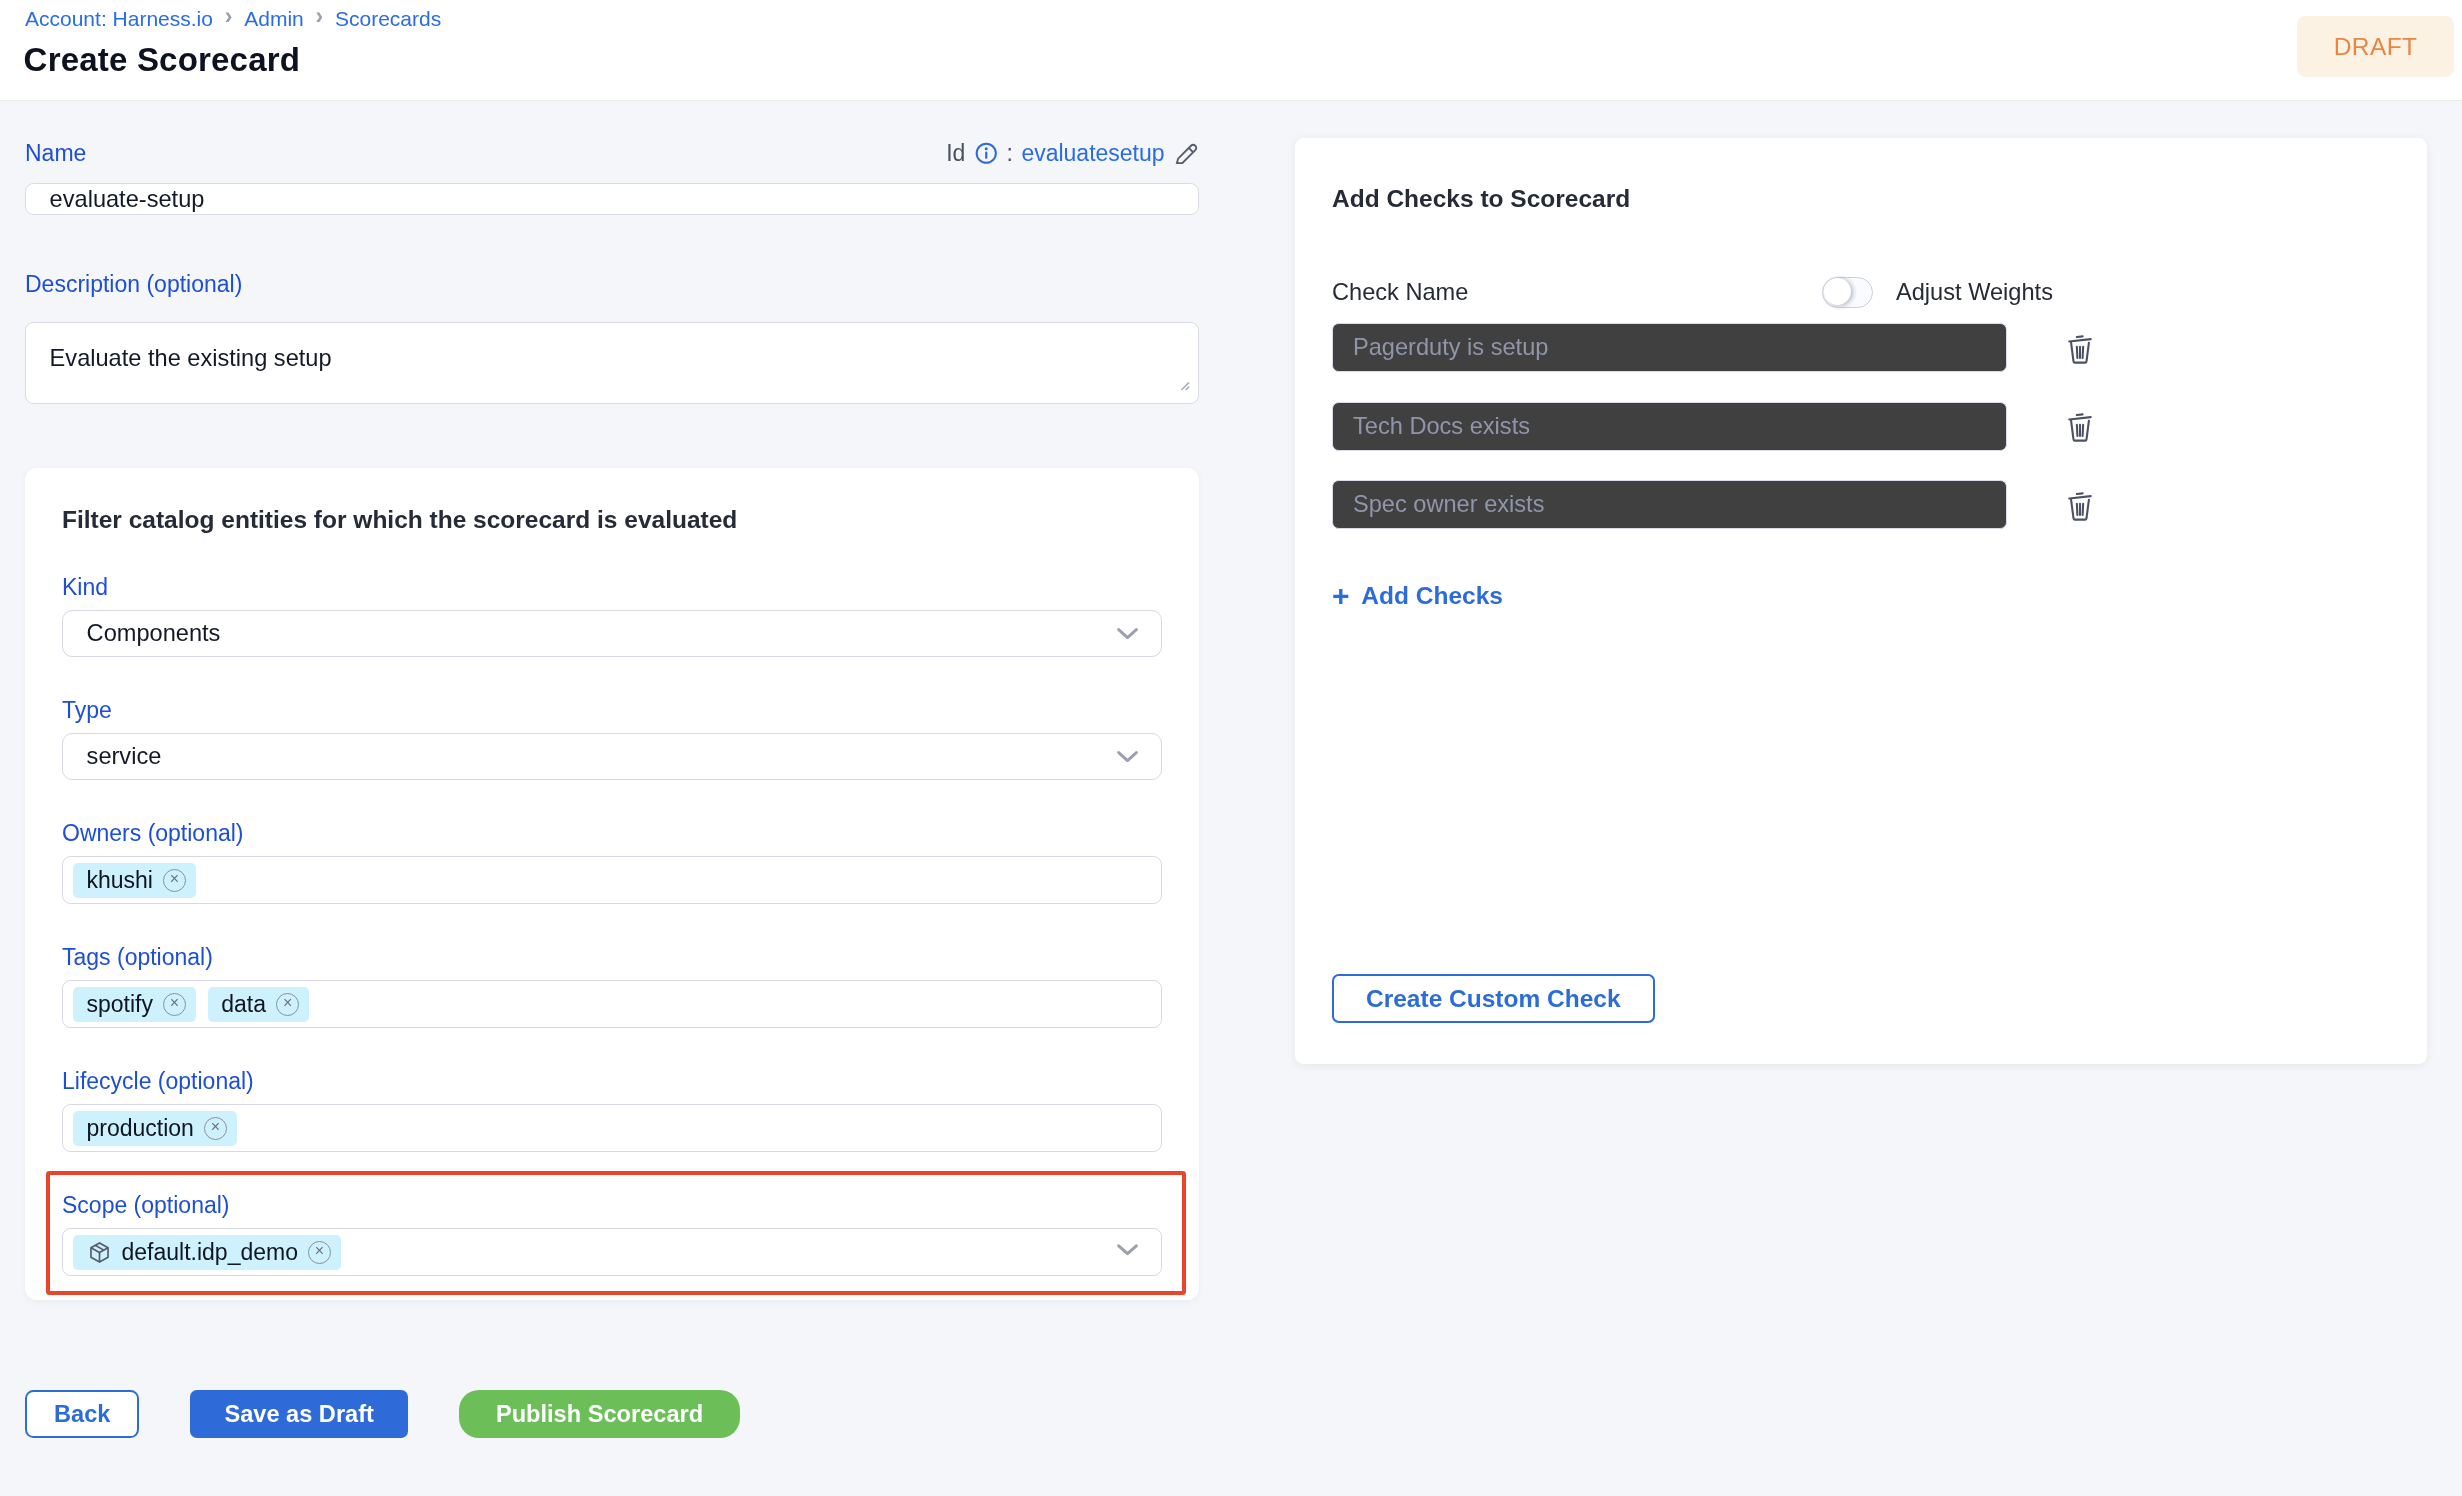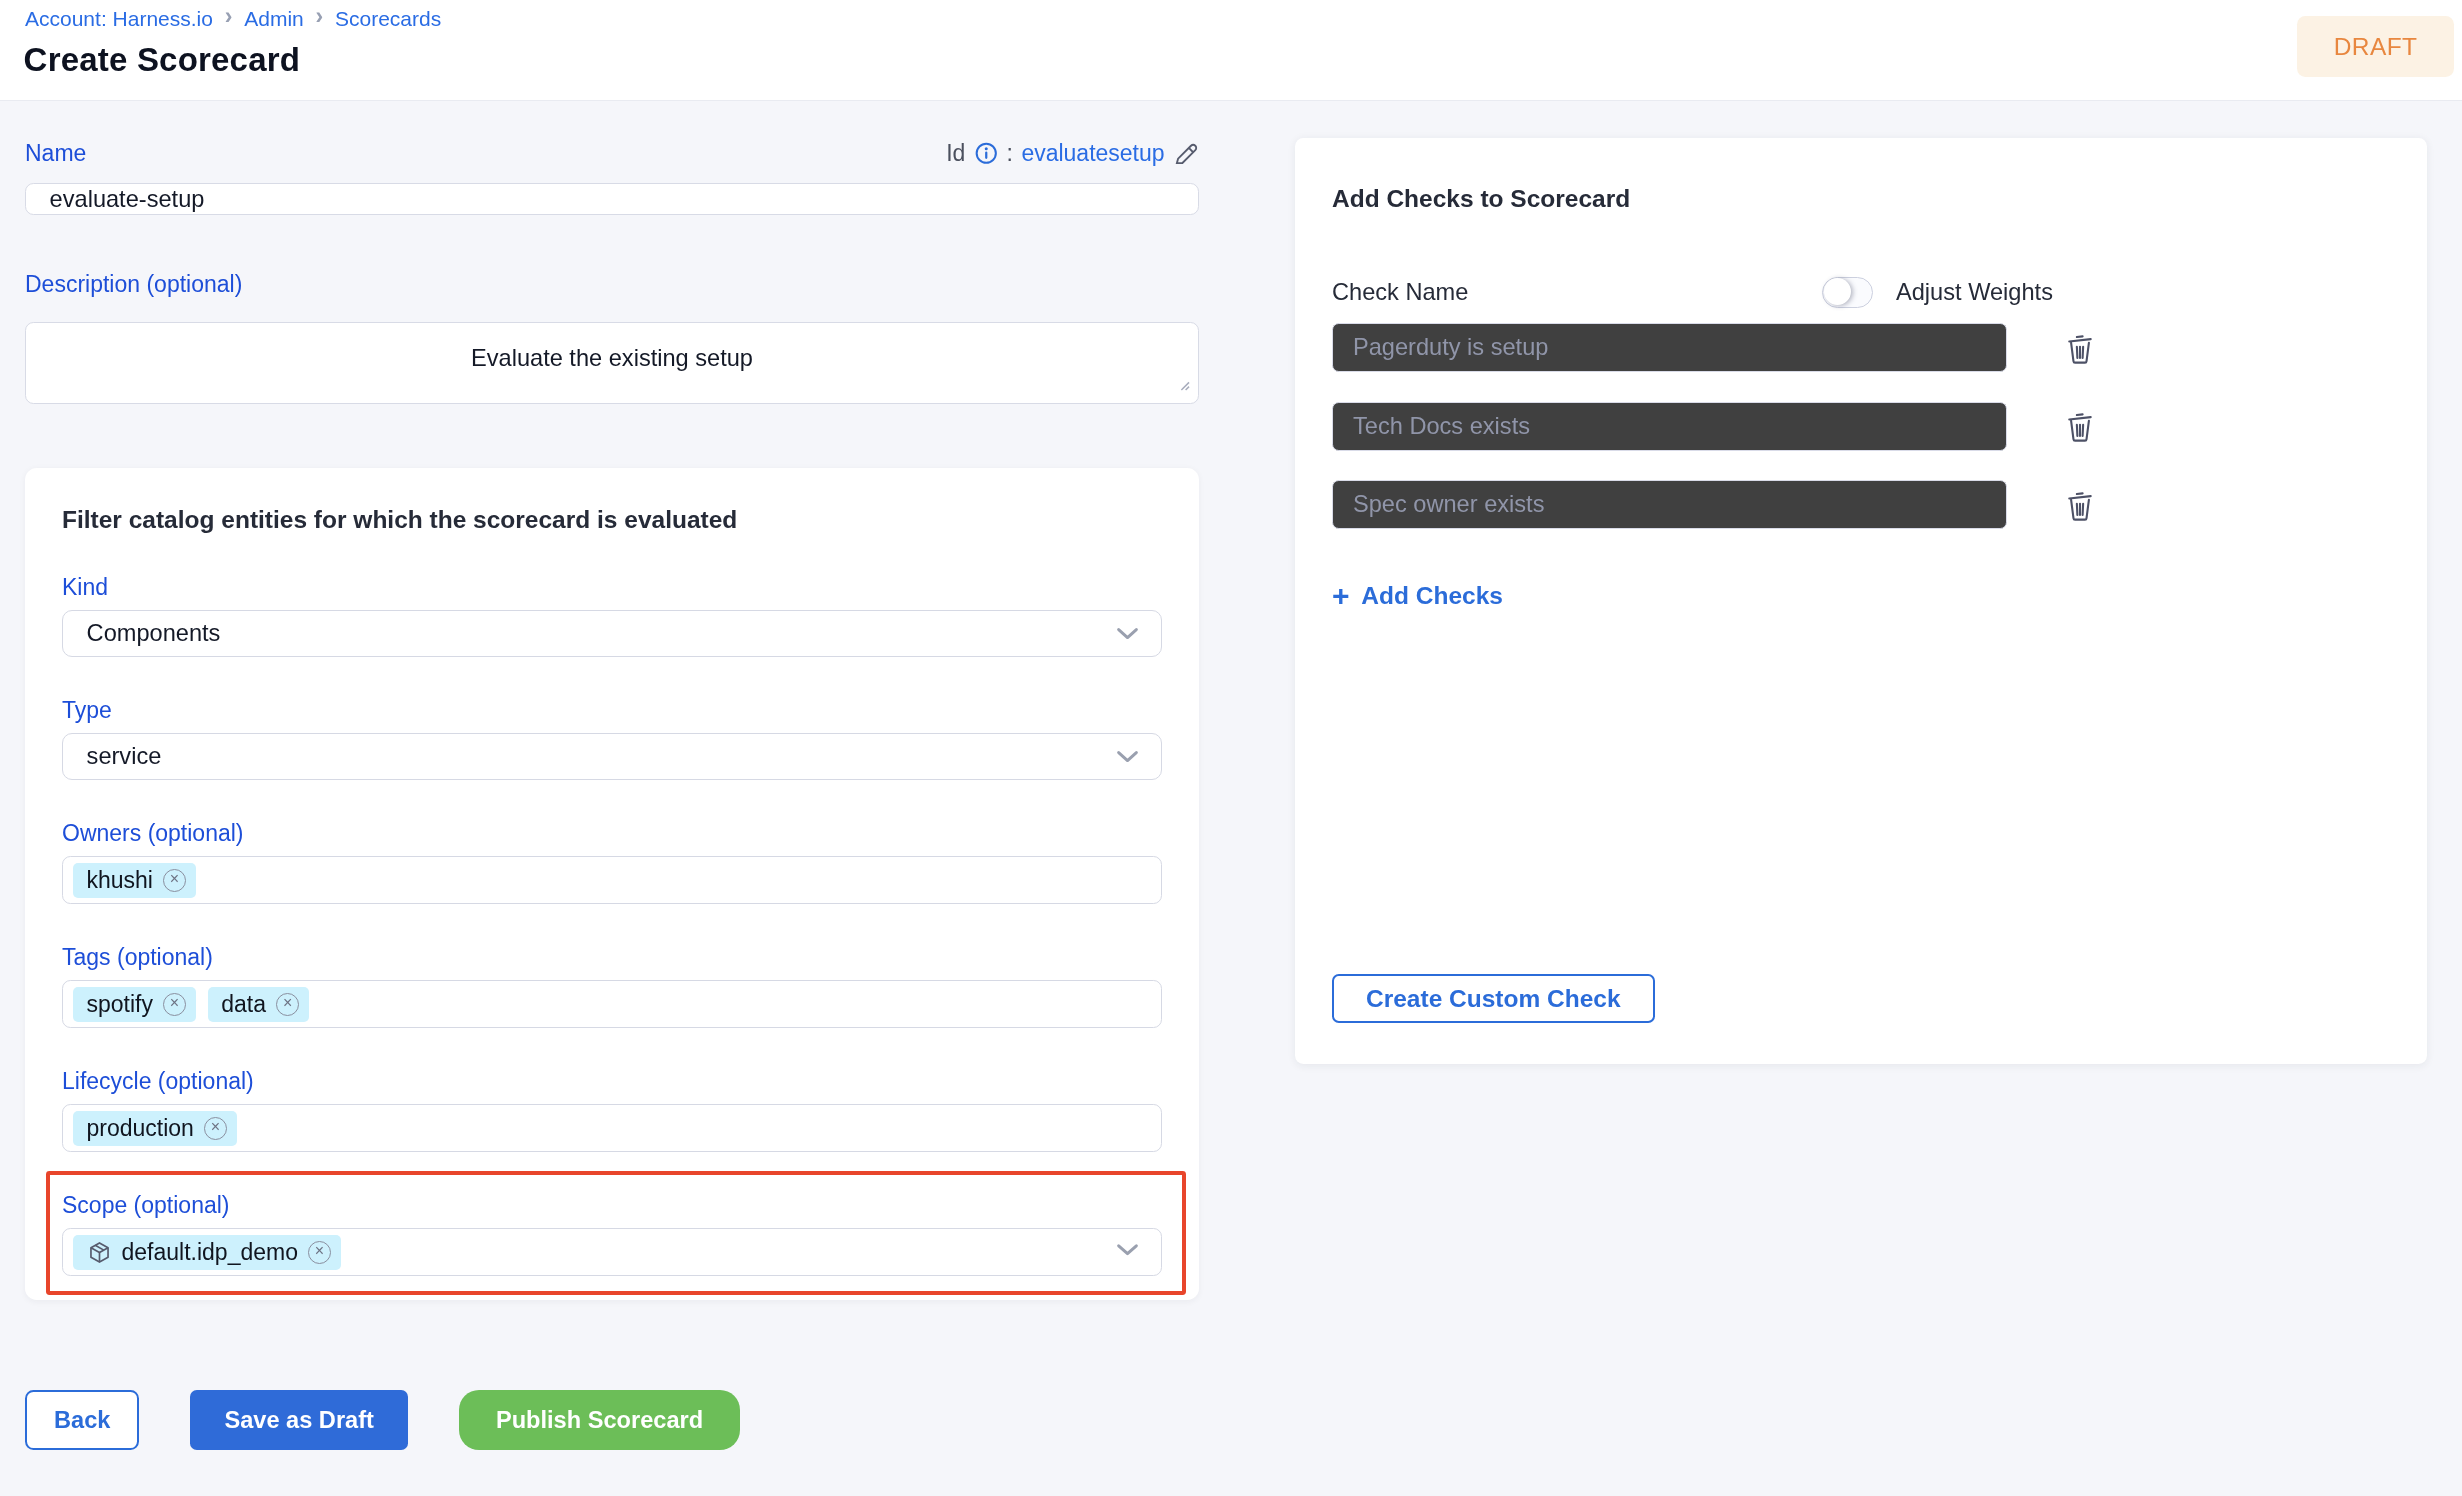--- a/index.html
+++ b/index.html
@@ -18,38 +18,38 @@
   
   .left-col { position:absolute; left:25px; top:101px; width:1174px; }
   .flabel { display:block; font-size:23px; color:#1d4ed8; line-height:25px; }
   .name-row { display:flex; justify-content:space-between; align-items:center; margin-top:39px; }
   .id-row { display:flex; align-items:center; gap:8.4px; font-size:23px; color:#4b505e; }
   .id-link { color:#2a6ce4; text-decoration:none; cursor:pointer; }
   .icon-btn { background:none; border:none; padding:0; display:inline-flex; align-items:center; cursor:pointer; }
   .text-input { display:block; margin-top:16px; width:100%; height:32px; box-sizing:border-box; border:1.7px solid #d8dbe6; border-radius:8.4px; padding:0 23.6px; font-size:23.6px; color:#141927; background:#fff; font-family:inherit; outline:none; }
   .desc-label { margin-top:57px; }
   .ta-wrap { position:relative; margin-top:25px; }
-  .ta-wrap textarea { display:block; width:100%; height:82px; box-sizing:border-box; border:1.7px solid #d8dbe6; border-radius:8.4px; padding:22px 23.6px; font-size:23.6px; color:#141927; background:#fff; resize:none; font-family:inherit; outline:none;text-align:center; }
+  .ta-wrap textarea { display:block; width:100%; height:82px; box-sizing:border-box; border:1.7px solid #d8dbe6; border-radius:8.4px; padding:22px 23.6px; font-size:23.6px; color:#141927; background:#fff; resize:none; font-family:inherit; outline:none; }
   .resize-handle { position:absolute; right:6.8px; bottom:8.4px; }
 
   
   .filter-card { position:relative; margin-top:64px; width:100%; height:832px; background:#fff; border-radius:11.8px; box-shadow:0 1.7px 6.8px rgba(35,40,60,.05); box-sizing:border-box; padding:0 37px; }
   .filter-heading { padding-top:37px; font-size:24.5px; font-weight:bold; color:#262b38; line-height:29px; }
   .fsec { margin-top:41px; }
   .fsec .flabel { margin-bottom:10px; }
   .select { position:relative; height:47px; border:1.7px solid #d6d9e4; border-radius:10px; background:#fff; display:flex; align-items:center; padding:0 23.6px; font-size:23.6px; color:#141927; box-sizing:border-box; cursor:pointer; }
   .select .chev { position:absolute; right:22px; top:50%; transform:translateY(-50%); display:flex; }
   .chip-box { height:48px; border:1.7px solid #d6d9e4; border-radius:8.4px; display:flex; align-items:center; padding:0 10px; gap:11.8px; background:#fff; box-sizing:border-box; cursor:text; position:relative; }
   .chip { display:inline-flex; align-items:center; gap:10px; height:35px; padding:0 10px 0 13.5px; background:#cdf1fd; border-radius:5px; font-size:23px; color:#10151f; white-space:nowrap; }
   .chip-x { width:23px; height:23px; border:1.7px solid #8a8f9f; border-radius:50%; color:#6d7283; font-size:16px; line-height:18.6px; text-align:center; box-sizing:border-box; cursor:pointer; flex:none; }
   .red-box { position:absolute; left:21px; top:703px; width:1140px; height:124px; border:4.2px solid #e8452b; border-radius:3.4px; pointer-events:none; box-sizing:border-box; }
 
   
   .footer-bar { display:flex; gap:51px; margin-top:90px; align-items:center; }
-  .btn { height:60px; border-radius:6.8px; font-size:23.6px; font-weight:bold; border:none; padding:0 34px; font-family:inherit; cursor:pointer; }
+  .btn { height:48px; border-radius:6.8px; font-size:23.6px; font-weight:bold; border:none; padding:0 34px; font-family:inherit; cursor:pointer; }
   .btn-back { background:#fff; border:2.5px solid #2b6cd9; color:#2b6cd9; border-radius:8.4px; padding:0 27px; }
   .btn-save { background:#2f6bd8; color:#fff; }
   .btn-publish { background:#6cbe58; color:#fff; padding:0 37px;border-radius:20px; }
 
   
   .checks-card { position:absolute; left:1295px; top:138px; width:1132px; height:926px; background:#fff; border-radius:8.4px; box-shadow:0 1.7px 8.4px rgba(35,40,60,.07); box-sizing:border-box; padding:0 37px; }
   .checks-heading { padding-top:47px; font-size:24.5px; font-weight:bold; color:#262b38; }
   .check-head { position:relative; margin-top:62px; height:37px; }
   .check-name-label { position:absolute; left:0; top:4.2px; font-size:23.6px; color:#262b38; }
   .toggle { position:absolute; left:490px; top:1.7px; width:49px; height:29px; border:1.7px solid #ccd0df; border-radius:16px; background:#fafbfe; cursor:pointer; box-sizing:content-box; }

